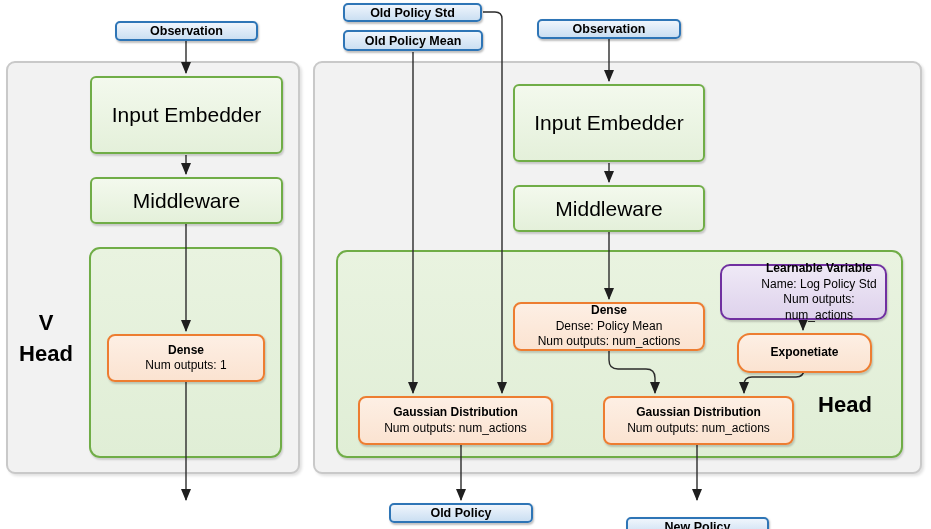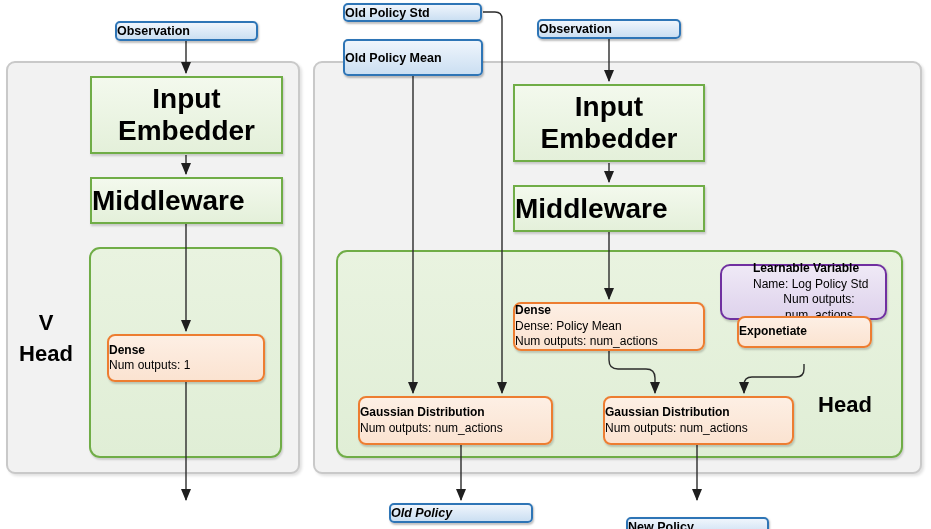--- a/index.html
+++ b/index.html
@@ -10,29 +10,29 @@
   .panel{
     position:absolute;background:#f2f2f2;border:2px solid #c9c9c9;border-radius:9px;
     box-shadow:2px 2px 3px rgba(0,0,0,.12);box-sizing:border-box;z-index:1;
   }
   .green-container{
     position:absolute;background:linear-gradient(#e9f3e0,#e0eed6);border:2px solid #70ad47;
     border-radius:11px;box-shadow:1px 2px 2px rgba(0,0,0,.15);box-sizing:border-box;z-index:2;
   }
   .node{
     position:absolute;box-sizing:border-box;display:flex;flex-direction:column;
-    align-items:flex-start;justify-content:center;text-align:center;z-index:10;
+    align-items:center;justify-content:center;text-align:center;z-index:10;
   }
   .blue{
     background:linear-gradient(#eff5fc,#cbdff2);border:2.5px solid #2e75b6;border-radius:5px;
     font-weight:bold;font-size:12.5px;box-shadow:1px 1.5px 2px rgba(0,0,0,.25);
   }
   .green-box{
-    background:linear-gradient(#f3f9ed,#e4f0da);border:2px solid #70ad47;border-radius:0;
-    font-weight:bold;font-size:28px;box-shadow:1px 1.5px 2px rgba(0,0,0,.18);
+    background:linear-gradient(#f3f9ed,#e4f0da);border:2px solid #70ad47;border-radius:6px;
+    font-weight:normal;font-size:21px;box-shadow:1px 1.5px 2px rgba(0,0,0,.18);
   }
   .orange{
     background:linear-gradient(#fdefe4,#fbe3d1);border:2.5px solid #ed7d31;border-radius:8px;
     box-shadow:1px 1.5px 2px rgba(0,0,0,.18);
   }
   .purple{
     background:linear-gradient(#efe9f6,#ded2ec);border:2.5px solid #7030a0;border-radius:10px;
     box-shadow:1px 1.5px 2px rgba(0,0,0,.18);
   }
   .node .t{font-weight:bold;font-size:12px;line-height:15.5px;}
@@ -91,21 +91,21 @@
     <span style="display:block;">Head</span>
   </div>
   <div class="node orange" style="left:107px;top:334px;width:158px;height:48px;">
     <div class="t">Dense</div>
     <div class="s">Num outputs: 1</div>
   </div>
 
   <div class="node blue" style="left:343px;top:3px;width:139px;height:19px;">
     <span>Old Policy Std</span>
   </div>
-  <div class="node blue" style="left:343px;top:39px;width:140px;height:37px;">
+  <div class="node blue" style="left:343px;top:30px;width:140px;height:21px;">
     <span>Old Policy Mean</span>
   </div>
   <div class="node blue" style="left:537px;top:19px;width:144px;height:20px;">
     <span>Observation</span>
   </div>
   <div class="node green-box" style="left:513px;top:84px;width:192px;height:78px;">
     <span>Input Embedder</span>
   </div>
   <div class="node green-box" style="left:513px;top:185px;width:192px;height:47px;">
     <span>Middleware</span>
@@ -113,34 +113,34 @@
   <div class="node orange" style="left:513px;top:302px;width:192px;height:49px;">
     <div class="t">Dense</div>
     <div class="s">Dense: Policy Mean</div>
     <div class="s">Num outputs: num_actions</div>
   </div>
   <div class="node purple" style="left:720px;top:264px;width:167px;height:56px;padding-left:31px;">
     <div class="t">Learnable Variable</div>
     <div class="s">Name: Log Policy Std</div>
     <div class="s">Num outputs: num_actions</div>
   </div>
-  <div class="node orange" style="left:737px;top:316px;width:135px;height:32px;">
+  <div class="node orange" style="left:737px;top:333px;width:135px;height:40px;border-radius:13px;">
     <div class="t">Exponetiate</div>
   </div>
   <div class="node orange" style="left:358px;top:396px;width:195px;height:49px;">
     <div class="t">Gaussian Distribution</div>
     <div class="s">Num outputs: num_actions</div>
   </div>
   <div class="node orange" style="left:603px;top:396px;width:191px;height:49px;">
     <div class="t">Gaussian Distribution</div>
     <div class="s">Num outputs: num_actions</div>
   </div>
   <div class="head-label" style="left:797px;top:389px;width:96px;">
     <span style="display:block;">Head</span>
   </div>
-  <div class="node blue" style="left:389px;top:503px;width:144px;height:20px;font-style:italic;">
+  <div class="node blue" style="left:389px;top:503px;width:144px;height:20px;">
     <span>Old Policy</span>
   </div>
   <div class="node blue" style="left:626px;top:517px;width:143px;height:20px;">
     <span>New Policy</span>
   </div>
 
 </div>
 
 </body></html>

